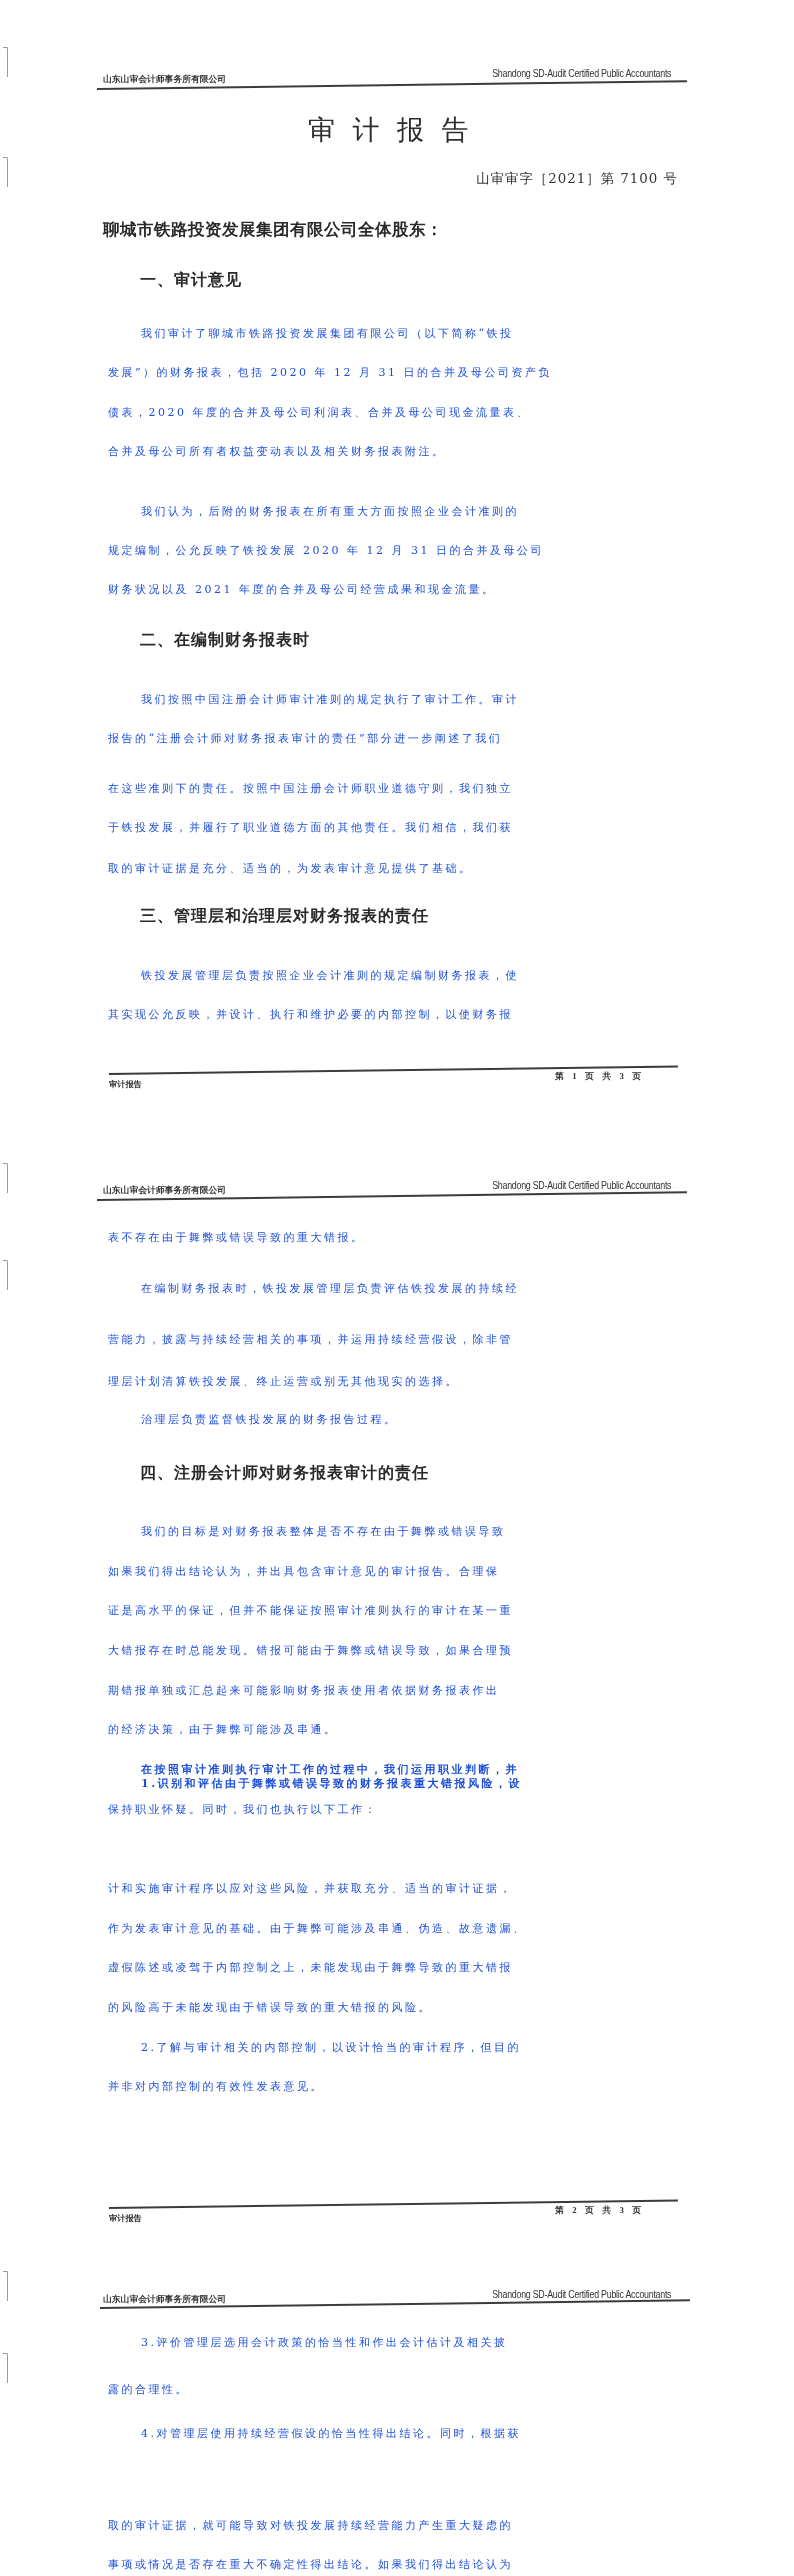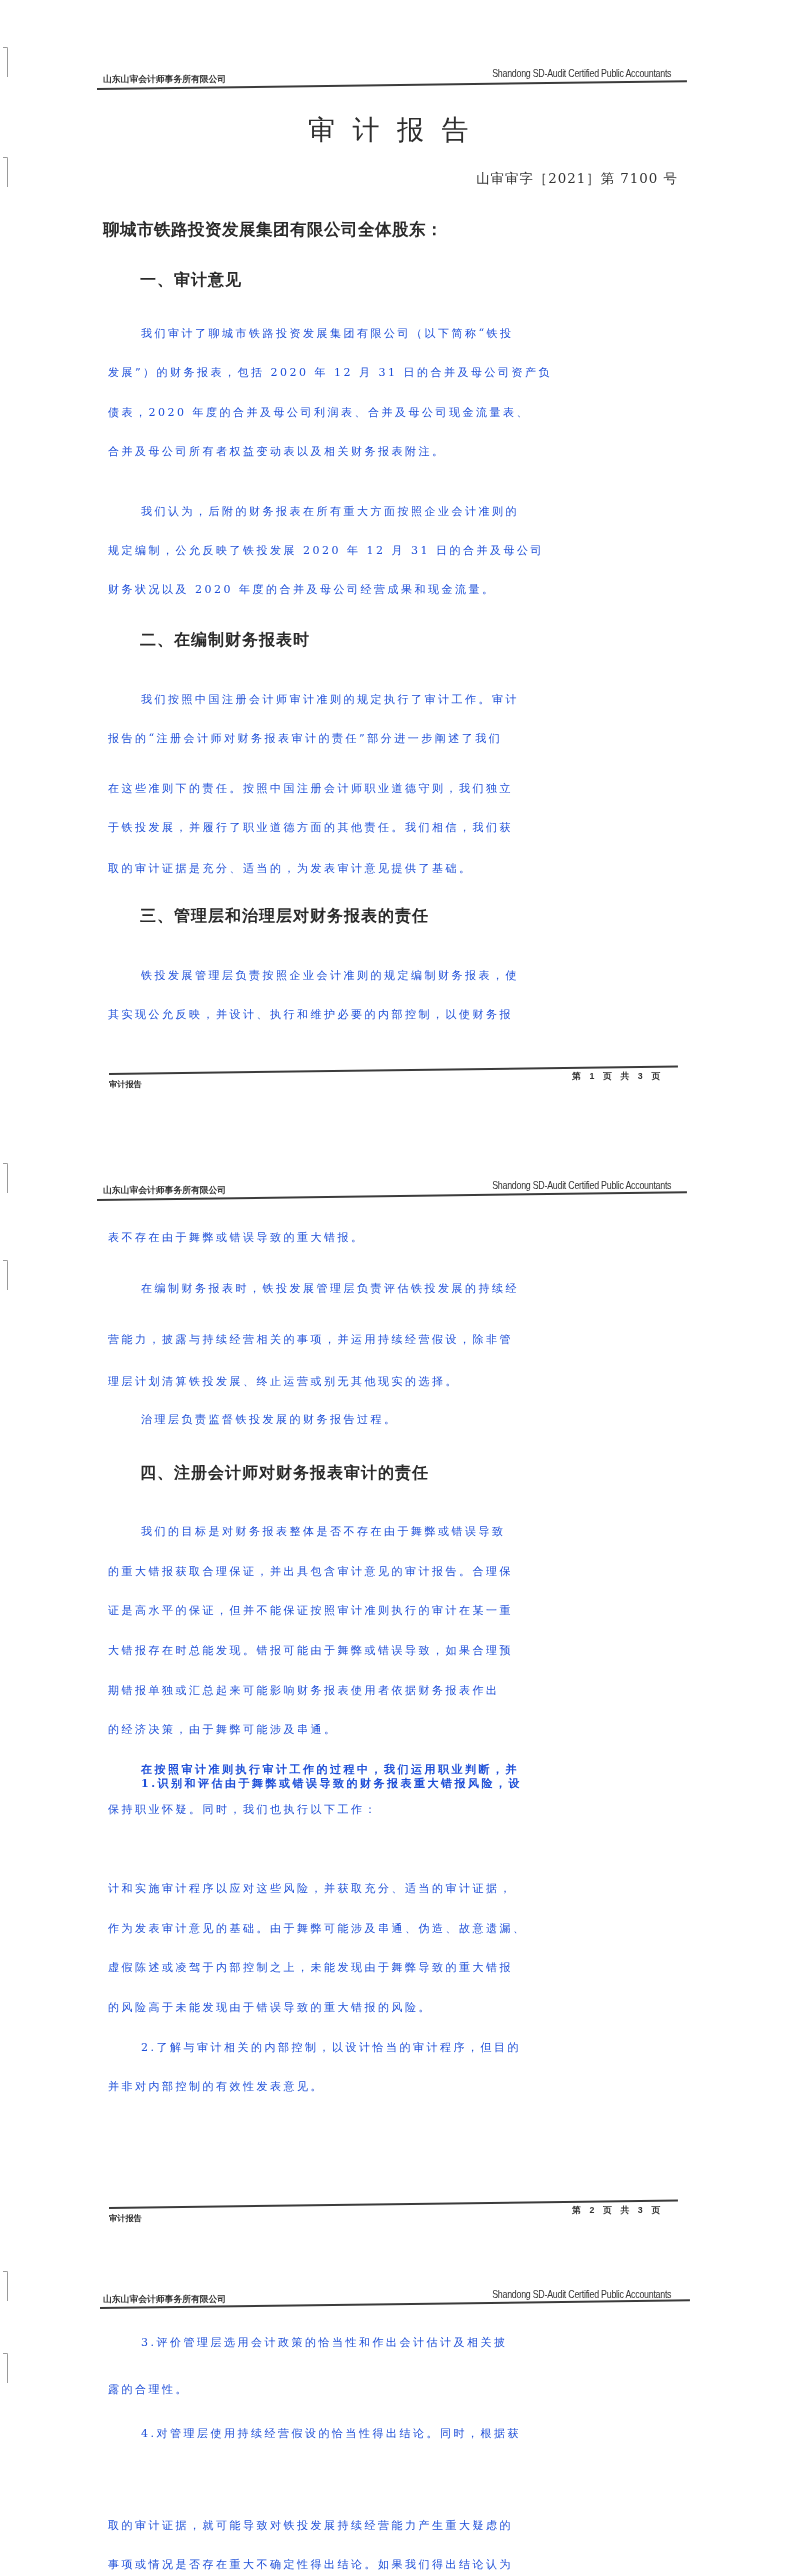--- a/index.html
+++ b/index.html
@@ -7,21 +7,21 @@
     width: 794px; height: 3397px; position: relative; overflow: hidden;
     font-family: "DejaVu Serif", "Liberation Serif", serif;
     color: #2a2a2a;
   }
   .page { position: absolute; left: 0; width: 794px; }
   .binder { position: absolute; left: 3.1px; width: 4.1px; height: 29px; border-top: 1px solid #9a9a9a; border-right: 1px solid #9a9a9a; border-top-right-radius: 1.5px; }
   .hdr-left { position: absolute; left: 103px; font-family: "DejaVu Sans", sans-serif; font-weight: bold; font-size: 8.8px; color: #333; letter-spacing: 0px; }
   .hdr-right { position: absolute; right: 123px; font-family: "Liberation Sans", sans-serif; font-size: 10.3px; color: #333; letter-spacing: -0.3px; transform: scaleX(0.86); transform-origin: right center; }
   .rule { position: absolute; left: 97px; width: 590px; height: 1.5px; background: #3b3b3b; transform: rotate(-0.75deg); transform-origin: left center; }
   .ftr-left { position: absolute; left: 109px; font-family: "DejaVu Sans", sans-serif; font-weight: bold; font-size: 8.2px; color: #333; }
-  .ftr-right { position: absolute; left: 555px; font-family: Liberation Sans, sans-serif; font-weight: bold; font-size: 8.8px; color: #333; letter-spacing: 3.1px; margin-left: 17px; }
+  .ftr-right { position: absolute; left: 555px; font-family: Liberation Serif, serif; font-weight: bold; font-size: 8.8px; color: #333; letter-spacing: 3.1px; }
   .title { position: absolute; left: 0; width: 794px; text-align: center; font-size: 27px; letter-spacing: 17.5px; color: #2e2e2e; font-family: "DejaVu Sans", sans-serif; }
   .docno { position: absolute; right: 116px; font-size: 13.4px; color: #333; letter-spacing: 1px; }
   .text { position: absolute; left: 108px; width: 576px; font-size: 11px; line-height: 39px; color: #1d4ed8; letter-spacing: 2.5px; text-align: justify; text-align-last: left; }
   .text.indent { text-indent: 33px; }
   .heading { position: absolute; left: 140px; font-size: 16px; font-weight: bold; font-family: "DejaVu Sans", sans-serif; color: #2a2a2a; letter-spacing: 1px; }
   .addressee { position: absolute; left: 103px; font-size: 16.5px; font-weight: bold; font-family: "DejaVu Sans", sans-serif; color: #2a2a2a; letter-spacing: 0.5px; }
 </style>
 </head>
 <body>
 
@@ -36,21 +36,21 @@
   <div class="docno" style="top:170px;">山审审字［2021］第 7100 号</div>
   <div class="addressee" style="top:219px;">聊城市铁路投资发展集团有限公司全体股东：</div>
 
   <div class="heading" style="top:270px;">一、审计意见</div>
   <div class="text indent" style="top:314px;">我们审计了聊城市铁路投资发展集团有限公司（以下简称“铁投</div>
   <div class="text" style="top:353px;">发展”）的财务报表，包括 2020 年 12 月 31 日的合并及母公司资产负</div>
   <div class="text" style="top:393px;">债表，2020 年度的合并及母公司利润表、合并及母公司现金流量表、</div>
   <div class="text" style="top:432px;">合并及母公司所有者权益变动表以及相关财务报表附注。</div>
   <div class="text indent" style="top:492px;">我们认为，后附的财务报表在所有重大方面按照企业会计准则的</div>
   <div class="text" style="top:531px;">规定编制，公允反映了铁投发展 2020 年 12 月 31 日的合并及母公司</div>
-  <div class="text" style="top:570px;">财务状况以及 2020 年度的合并及母公司经营成果和现金流量。</div>
+  <div class="text" style="top:570px;">财务状况以及 2021 年度的合并及母公司经营成果和现金流量。</div>
 
   <div class="heading" style="top:630px;">二、在编制财务报表时</div>
   <div class="text indent" style="top:680px;">我们按照中国注册会计师审计准则的规定执行了审计工作。审计</div>
   <div class="text" style="top:719px;">报告的“注册会计师对财务报表审计的责任”部分进一步阐述了我们</div>
   <div class="text" style="top:769px;">在这些准则下的责任。按照中国注册会计师职业道德守则，我们独立</div>
   <div class="text" style="top:808px;">于铁投发展，并履行了职业道德方面的其他责任。我们相信，我们获</div>
   <div class="text" style="top:849px;">取的审计证据是充分、适当的，为发表审计意见提供了基础。</div>
 
   <div class="heading" style="top:906px;">三、管理层和治理层对财务报表的责任</div>
   <div class="text indent" style="top:956px;">铁投发展管理层负责按照企业会计准则的规定编制财务报表，使</div>
@@ -69,21 +69,21 @@
   <div class="rule" style="top:1199px;"></div>
 
   <div class="text" style="top:1218px;">表不存在由于舞弊或错误导致的重大错报。</div>
   <div class="text indent" style="top:1269px;">在编制财务报表时，铁投发展管理层负责评估铁投发展的持续经</div>
   <div class="text" style="top:1320px;">营能力，披露与持续经营相关的事项，并运用持续经营假设，除非管</div>
   <div class="text" style="top:1362px;">理层计划清算铁投发展、终止运营或别无其他现实的选择。</div>
   <div class="text indent" style="top:1400px;">治理层负责监督铁投发展的财务报告过程。</div>
 
   <div class="heading" style="top:1463px;">四、注册会计师对财务报表审计的责任</div>
   <div class="text indent" style="top:1512px;">我们的目标是对财务报表整体是否不存在由于舞弊或错误导致</div>
-  <div class="text" style="top:1552px;">的重大错报获取合理保证，并出具包含审计意见的审计报告。合理保</div>
+  <div class="text" style="top:1552px;">如果我们得出结论认为，并出具包含审计意见的审计报告。合理保</div>
   <div class="text" style="top:1591px;">证是高水平的保证，但并不能保证按照审计准则执行的审计在某一重</div>
   <div class="text" style="top:1631px;">大错报存在时总能发现。错报可能由于舞弊或错误导致，如果合理预</div>
   <div class="text" style="top:1671px;">期错报单独或汇总起来可能影响财务报表使用者依据财务报表作出</div>
   <div class="text" style="top:1710px;">的经济决策，由于舞弊可能涉及串通。</div>
   <div class="text indent" style="top:1750px;font-weight:bold;">在按照审计准则执行审计工作的过程中，我们运用职业判断，并</div>
   <div class="text" style="top:1790px;">保持职业怀疑。同时，我们也执行以下工作：</div>
   <div class="text indent" style="top:1764px;font-weight:bold;">1.识别和评估由于舞弊或错误导致的财务报表重大错报风险，设</div>
   <div class="text" style="top:1869px;">计和实施审计程序以应对这些风险，并获取充分、适当的审计证据，</div>
   <div class="text" style="top:1909px;">作为发表审计意见的基础。由于舞弊可能涉及串通、伪造、故意遗漏、</div>
   <div class="text" style="top:1948px;">虚假陈述或凌驾于内部控制之上，未能发现由于舞弊导致的重大错报</div>

